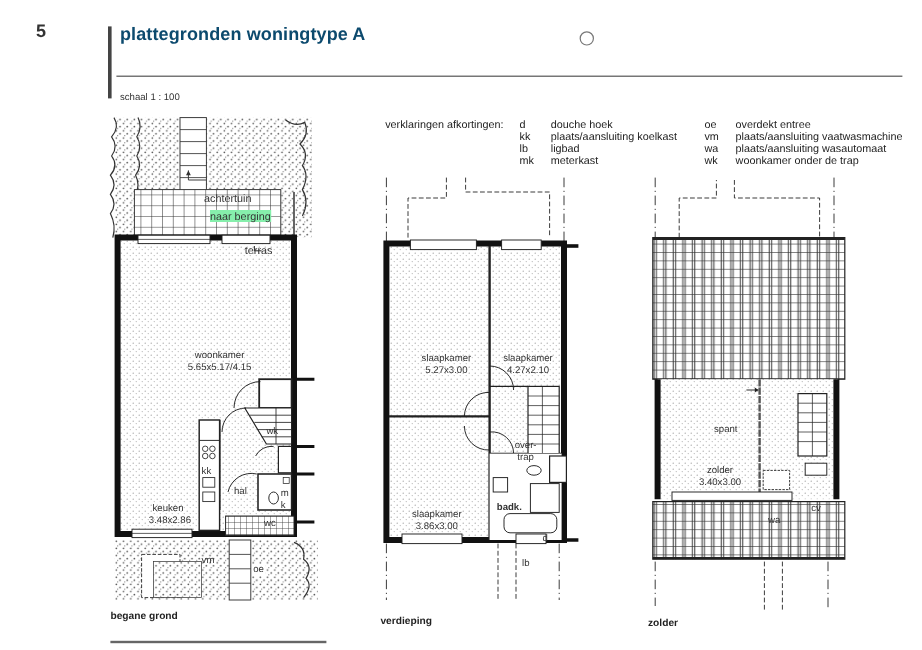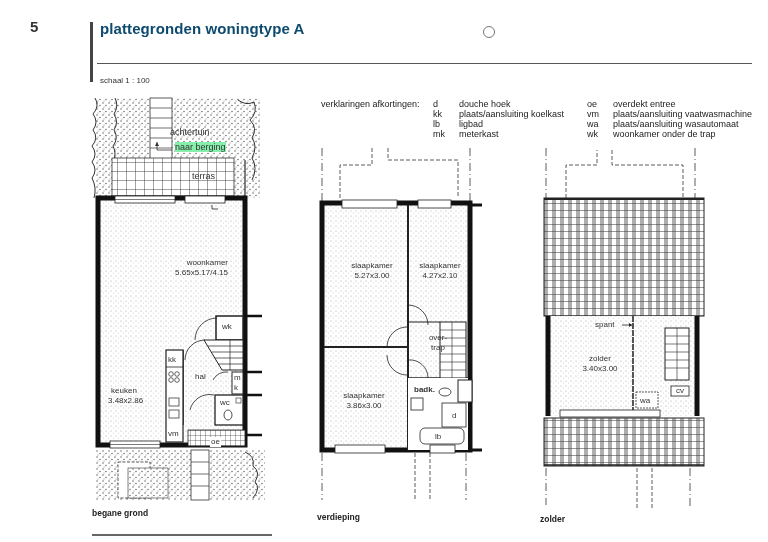--- a/index.html
+++ b/index.html
@@ -7,21 +7,21 @@
   .abs{position:absolute;}
   .pagenum{left:30px;top:18px;font-size:15px;font-weight:bold;color:#333;}
   .vbar{left:90px;top:22px;width:3px;height:60px;background:#444;}
   .title{left:100px;top:20px;font-size:15px;font-weight:bold;color:#0c4a6e;letter-spacing:0.1px;}
   .hrule{left:97px;top:63px;width:655px;height:1px;background:#555;}
   .scale{left:100px;top:76px;font-size:8px;font-weight:normal;color:#333;}
   .circle{left:483px;top:26px;width:10px;height:10px;border:1.5px solid #777;border-radius:50%;}
   .legend{font-size:9px;color:#222;line-height:10px;}
   .legend .row{display:flex;}
   .legend .ab{width:26px;}
-  .lbl{font-size:8px;color:#333;text-align:center;line-height:10px;background:transparent;}
+  .lbl{font-size:8px;color:#333;text-align:center;line-height:10px;background:transparent;margin-top:33px;}
   .caption{font-size:8.5px;font-weight:bold;color:#222;}
   .bottomrule{left:92px;top:534px;width:180px;height:2px;background:#666;}
   svg{position:absolute;left:0;top:0;}
 </style>
 </head>
 <body>
 
 <div class="abs pagenum">5</div>
 <div class="abs vbar"></div>
 <div class="abs title">plattegronden woningtype A</div>
@@ -228,26 +228,26 @@
     <path d="M652 468 V508" stroke="#333" stroke-width="0.8" stroke-dasharray="4,2"></path>
     <path d="M690 468 V508" stroke="#333" stroke-width="0.8" stroke-dasharray="8,3,1,3"></path>
 
     <path d="M622 325 H632" stroke="#222" stroke-width="0.8"></path>
     <path d="M632 325 l-3 -2 v4 z" fill="#222"></path>
   </g>
 </svg>
 
 <div class="abs lbl" style="left:170px;top:127px;font-size:9px;">achtertuin</div>
 <div class="abs lbl" style="left:175px;top:142px;font-size:9px;background:#86efac;">naar berging</div>
-<div class="abs lbl" style="left:156px;top:171px;font-size:9px;padding-left:36px;">terras</div>
-<div class="abs lbl" style="left:138px;top:258px;width:90px;text-align:right;">
+<div class="abs lbl" style="left:168px;top:171px;font-size:9px;padding-left:36px;">terras</div>
+<div class="abs lbl" style="left:138px;top:258px;width:90px;">
   <div>woonkamer</div>
   <div>5.65x5.17/4.15</div>
 </div>
-<div class="abs lbl" style="left:108px;top:386px;width:32px;">
+<div class="abs lbl" style="left:124px;top:386px;width:32px;">
   <div>keuken</div>
   <div>3.48x2.86</div>
 </div>
 <div class="abs lbl" style="left:195px;top:372px;">hal</div>
 <div class="abs lbl" style="left:222px;top:322px;">wk</div>
 <div class="abs lbl" style="left:168px;top:355px;">kk</div>
 <div class="abs lbl" style="left:168px;top:429px;">vm</div>
 <div class="abs lbl" style="left:234px;top:373px;">m</div>
 <div class="abs lbl" style="left:234px;top:383px;">k</div>
 <div class="abs lbl" style="left:220px;top:398px;">wc</div>

